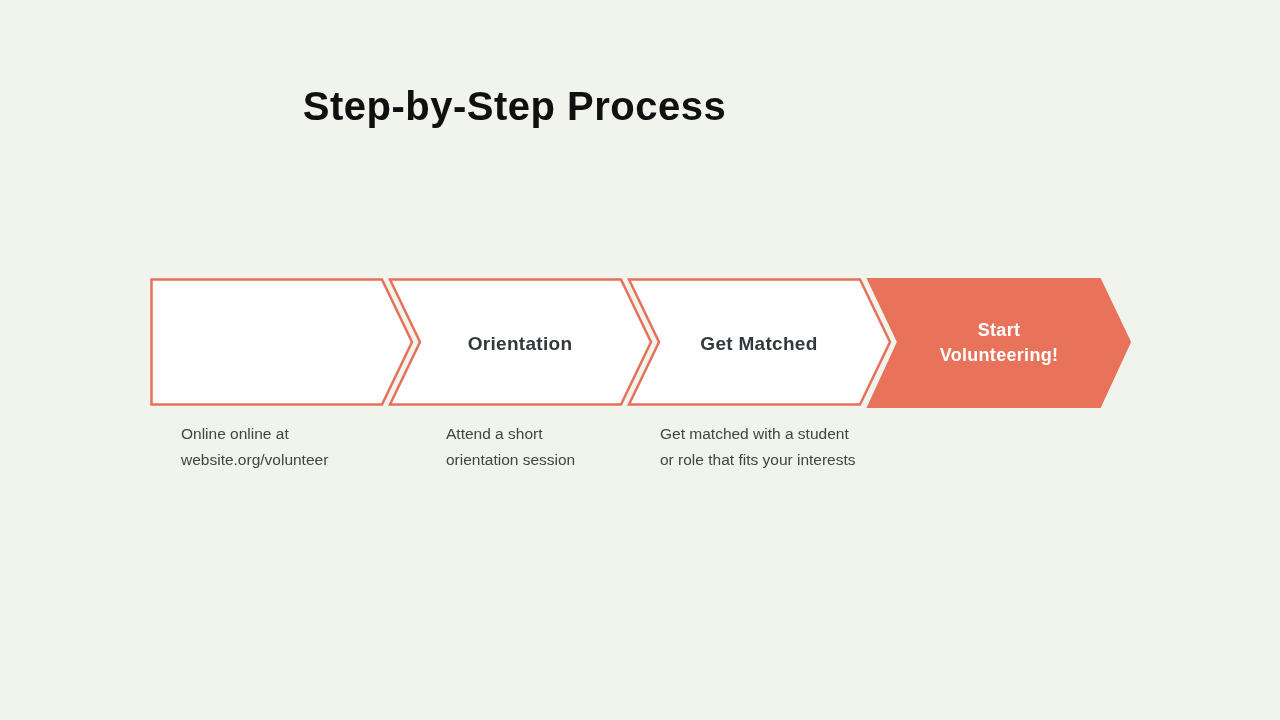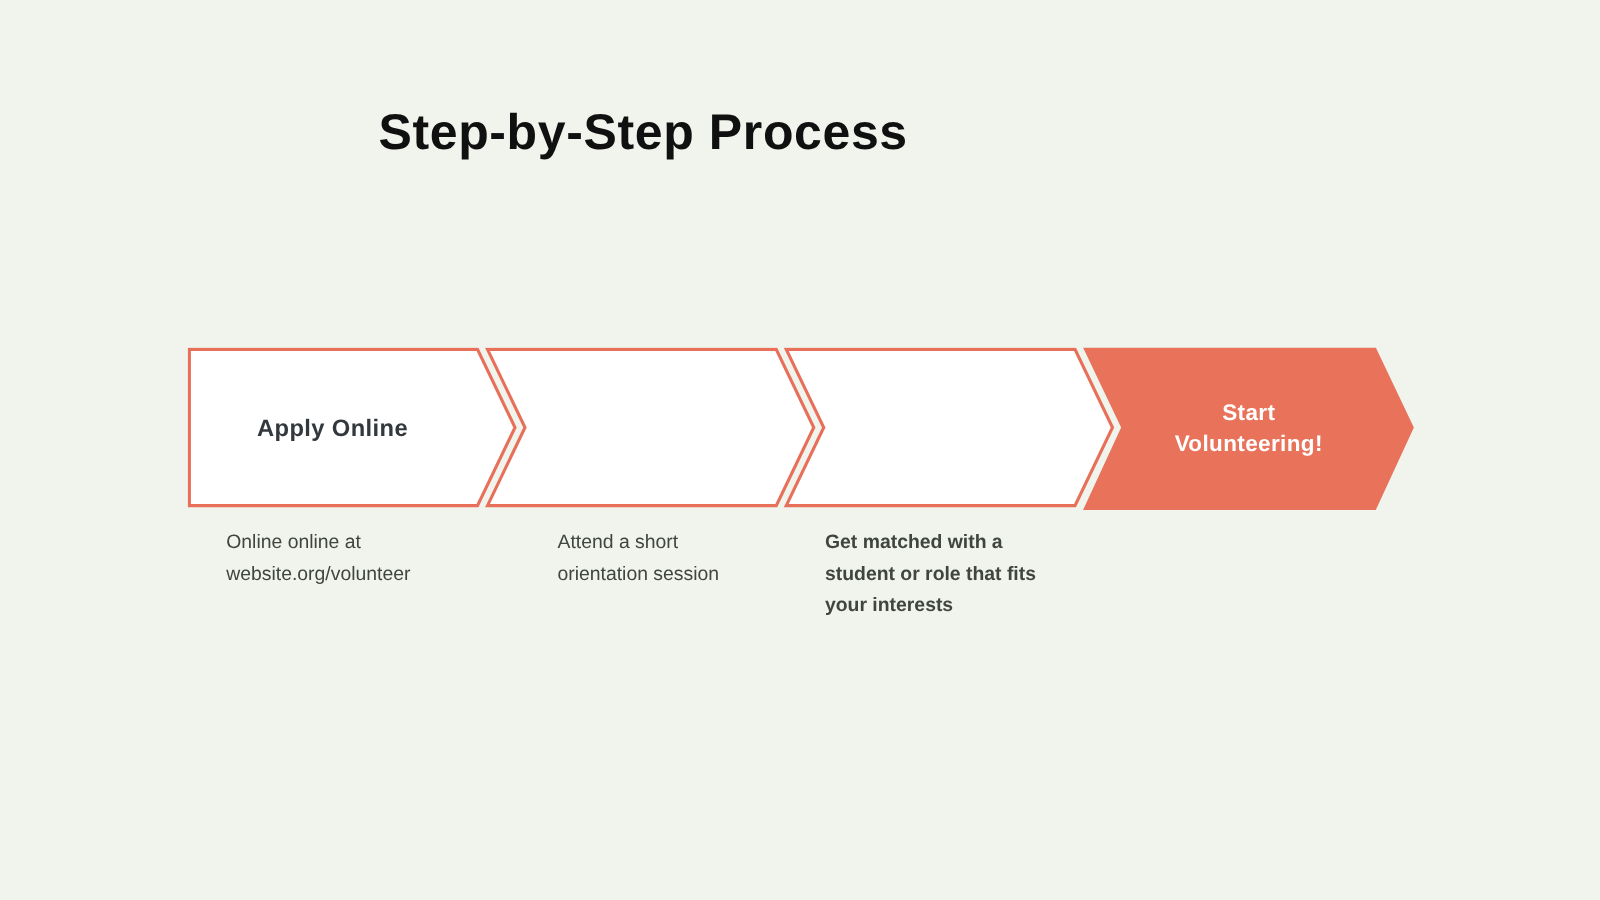--- a/index.html
+++ b/index.html
@@ -74,21 +74,21 @@
   .label-4 { left: 774px; width: 150px; }
   .step-desc {
     position: absolute;
     top: 421px;
     font-size: 15.5px;
     line-height: 25.5px;
     color: #404540;
   }
   .desc-1 { left: 181px; width: 190px; }
   .desc-2 { left: 446px; width: 170px; }
-  .desc-3 { left: 660px; width: 200px; font-weight: bold; }
+  .desc-3 { left: 660px; width: 200px; }
 </style>
 </head>
 <body>
 
 <h1 class="slide-title">Step-by-Step Process</h1>
 
 <div class="flow">
   <svg width="990" height="130" viewBox="0 0 990 130">
     <g>
       <path class="chevron-outline" d="M 1.5 1.5 L 232 1.5 L 262 64 L 232 126.5 L 1.5 126.5 Z"></path>
@@ -97,19 +97,20 @@
       <path class="chevron-outline" d="M 240 1.5 L 471 1.5 L 501 64 L 471 126.5 L 240 126.5 L 270 64 Z"></path>
     </g>
     <g>
       <path class="chevron-outline" d="M 479 1.5 L 710 1.5 L 740 64 L 710 126.5 L 479 126.5 L 509 64 Z"></path>
     </g>
     <g>
       <path class="chevron-filled" d="M 718 1 L 950 1 L 980 64 L 950 129 L 718 129 L 748 64 Z"></path>
     </g>
   </svg>
 
-  <div class="step-label label-1">Apply Online</div>
+  <div class="step-label label-2">Orientation</div>
+  <div class="step-label label-3">Get Matched</div>
   <div class="step-label label-4 light">Start Volunteering!</div>
 </div>
 
 <div class="step-desc desc-1">Online online at website.org/volunteer</div>
 <div class="step-desc desc-2">Attend a short orientation session</div>
 <div class="step-desc desc-3">Get matched with a student or role that fits your interests</div>
 
 </body></html>

